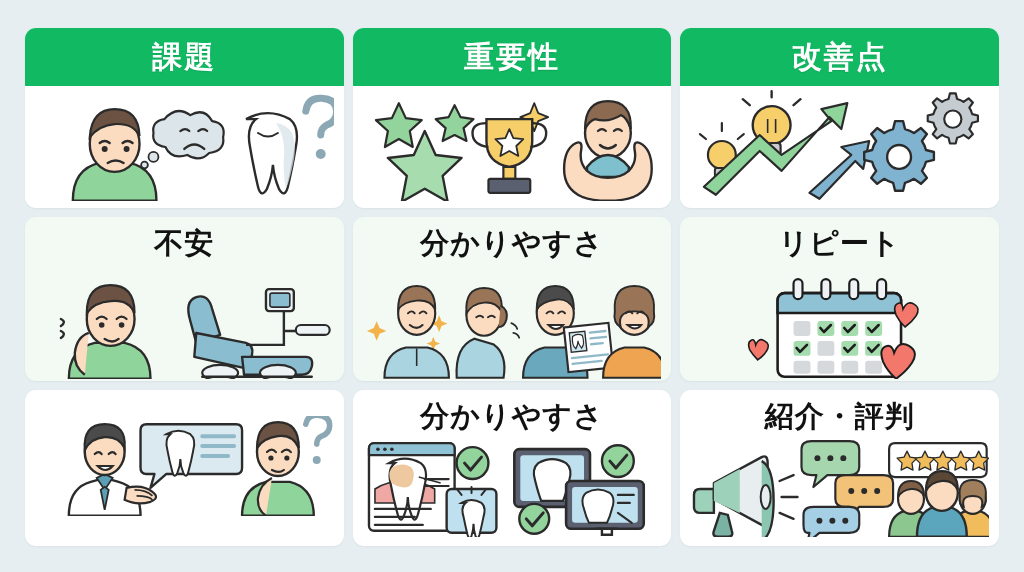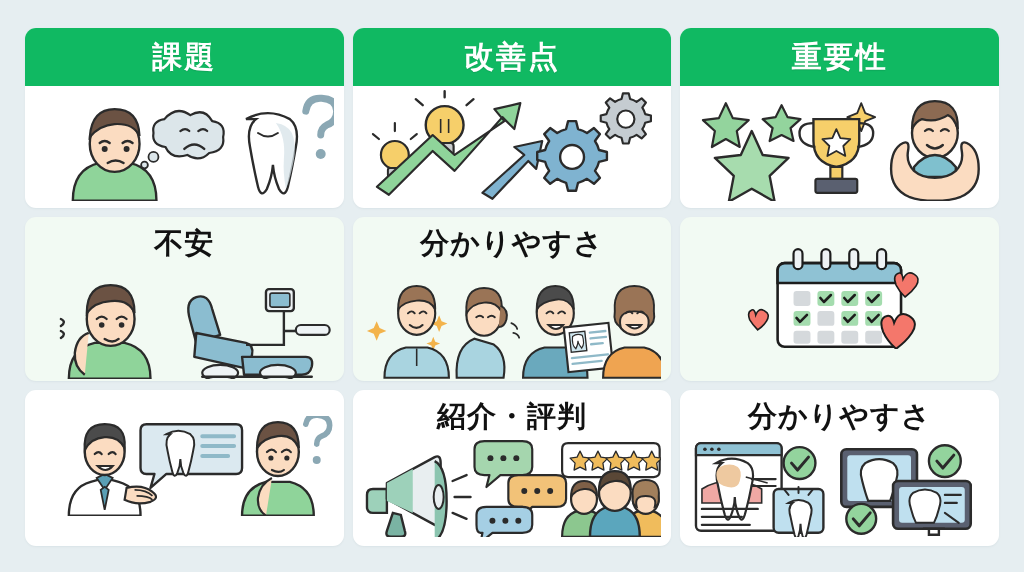--- a/index.html
+++ b/index.html
@@ -93,51 +93,20 @@
         <path d="M242 34 q12 2 16 10 q6 14 0 36 q-3 14-6 20 q-3-16-2-30 q2-22-8-36z" fill="#d7e3e8" opacity=".75"></path>
         <path d="M224 44 q10 7 20 0" stroke="#2b2b2b" stroke-width="2" fill="none" stroke-linecap="round"></path>
 
         <path d="M272 22 q2-14 16-13 q15 1 15 13 q0 10-10 14 q-6 3-6 10" fill="none" stroke="#8ba8b4" stroke-width="7" stroke-linecap="round"></path>
         <circle cx="287" cy="65" r="5" fill="#8ba8b4"></circle>
       </svg>
     </div>
   </div>
 
   <div class="cell white">
-    <div class="col-head">改善点</div>
-    <div class="art">
-      <svg width="300" height="112" viewBox="0 0 300 112">
-
-        <circle cx="32" cy="66" r="14" fill="#f6cf6a" stroke="#2b2b2b" stroke-width="2.2"></circle>
-        <rect x="25" y="79" width="14" height="9" rx="2" fill="#c9ccce" stroke="#2b2b2b" stroke-width="2"></rect>
-        <path d="M32 42 v-8 M16 50 l-6-5 M48 50 l6-5" stroke="#2b2b2b" stroke-width="2.2" stroke-linecap="round"></path>
-
-        <circle cx="82" cy="36" r="19" fill="#f6cf6a" stroke="#2b2b2b" stroke-width="2.4"></circle>
-        <rect x="73" y="54" width="18" height="12" rx="3" fill="#c9ccce" stroke="#2b2b2b" stroke-width="2.2"></rect>
-        <path d="M82 6 v-0 M82 8 v-6 M60 16 l-7-6 M104 16 l7-6" stroke="#2b2b2b" stroke-width="2.4" stroke-linecap="round"></path>
-        <path d="M78 30 v14 M86 30 v14" stroke="#2b2b2b" stroke-width="1.6"></path>
-
-        <path d="M26 106 L70 62 L92 82 L140 28 L152 40 L158 14 L132 20 L142 32 L92 66 L70 46 L14 98 z" fill="#8fd49a" stroke="#2b2b2b" stroke-width="2.2" stroke-linejoin="round"></path>
-
-        <path d="M120 104 L162 66 L152 58 L180 52 L174 80 L166 72 L130 110 z" fill="#7fb3d0" stroke="#2b2b2b" stroke-width="2.2" stroke-linejoin="round"></path>
-
-        <g transform="translate(210,68)">
-          <path d="M-4-36 h8 l2 8 a28 28 0 0 1 9 4 l7-5 6 6 -5 7 a28 28 0 0 1 4 9 l8 2 v8 l-8 2 a28 28 0 0 1-4 9 l5 7 -6 6 -7-5 a28 28 0 0 1-9 4 l-2 8 h-8 l-2-8 a28 28 0 0 1-9-4 l-7 5 -6-6 5-7 a28 28 0 0 1-4-9 l-8-2 v-8 l8-2 a28 28 0 0 1 4-9 l-5-7 6-6 7 5 a28 28 0 0 1 9-4 z" fill="#7fb3d0" stroke="#2b2b2b" stroke-width="2.4" stroke-linejoin="round"></path>
-          <circle cx="0" cy="0" r="12" fill="#ffffff" stroke="#2b2b2b" stroke-width="2.4"></circle>
-        </g>
-
-        <g transform="translate(264,30) scale(.72)">
-          <path d="M-4-36 h8 l2 8 a28 28 0 0 1 9 4 l7-5 6 6 -5 7 a28 28 0 0 1 4 9 l8 2 v8 l-8 2 a28 28 0 0 1-4 9 l5 7 -6 6 -7-5 a28 28 0 0 1-9 4 l-2 8 h-8 l-2-8 a28 28 0 0 1-9-4 l-7 5 -6-6 5-7 a28 28 0 0 1-4-9 l-8-2 v-8 l8-2 a28 28 0 0 1 4-9 l-5-7 6-6 7 5 a28 28 0 0 1 9-4 z" fill="#c5ccd1" stroke="#2b2b2b" stroke-width="3" stroke-linejoin="round"></path>
-          <circle cx="0" cy="0" r="12" fill="#ffffff" stroke="#2b2b2b" stroke-width="3"></circle>
-        </g>
-      </svg>
-    </div>
-  </div>
-
-  <div class="cell white">
     <div class="col-head">重要性</div>
     <div class="art">
       <svg width="300" height="112" viewBox="0 0 300 112">
 
         <path d="M36 14 l7 15 16 2 -12 11 3 16 -14-8 -14 8 3-16 -12-11 16-2z" fill="#93d49d" stroke="#2b2b2b" stroke-width="2.2" stroke-linejoin="round"></path>
         <path d="M92 16 l6 12 13 2 -10 9 3 13 -12-6 -12 6 3-13 -10-9 13-2z" fill="#93d49d" stroke="#2b2b2b" stroke-width="2.2" stroke-linejoin="round"></path>
         <path d="M62 42 l11 24 26 3 -19 18 5 26 -23-13 -23 13 5-26 -19-18 26-3z" fill="#a7dcae" stroke="#2b2b2b" stroke-width="2.4" stroke-linejoin="round"></path>
 
         <path d="M172 14 l4 10 10 4 -10 4 -4 10 -4-10 -10-4 10-4z" fill="#f6cf6a" stroke="#2b2b2b" stroke-width="1.8" stroke-linejoin="round"></path>
 
@@ -148,20 +117,51 @@
         <rect x="141" y="78" width="12" height="12" fill="#f6cf6a" stroke="#2b2b2b" stroke-width="2.2"></rect>
         <rect x="126" y="90" width="42" height="14" rx="2" fill="#5a6070" stroke="#2b2b2b" stroke-width="2.2"></rect>
 
         <ellipse cx="246" cy="44" rx="23" ry="25" fill="#fbdcc1" stroke="#2b2b2b" stroke-width="2.4"></ellipse>
         <path d="M223 40 q0-28 23-28 q24 0 23 28 q-4-12-10-14 q-12 8-26 4 q-6 2-10 10z" fill="#8c6a52" stroke="#2b2b2b" stroke-width="2.2"></path>
         <path d="M236 42 q4-4 8 0" stroke="#2b2b2b" stroke-width="2.2" fill="none" stroke-linecap="round"></path>
         <path d="M252 42 q4-4 8 0" stroke="#2b2b2b" stroke-width="2.2" fill="none" stroke-linecap="round"></path>
         <path d="M238 56 q8 7 16 0" stroke="#2b2b2b" stroke-width="2.4" fill="none" stroke-linecap="round"></path>
         <path d="M225 78 q10-12 21-12 q11 0 21 12 v10 h-42z" fill="#7fc0ce" stroke="#2b2b2b" stroke-width="2.4"></path>
         <path d="M214 54 q-12 6-12 26 q0 20 18 28 q10 4 26 4 q16 0 26-4 q18-8 18-28 q0-20-12-26 q-7-3-5 8 q2 12-6 20 q-8 7-21 7 q-13 0-21-7 q-8-8-6-20 q2-11-5-8z" fill="#fbdcc1" stroke="#2b2b2b" stroke-width="2.4" stroke-linejoin="round"></path>
+      </svg>
+    </div>
+  </div>
+
+  <div class="cell white">
+    <div class="col-head">改善点</div>
+    <div class="art">
+      <svg width="300" height="112" viewBox="0 0 300 112">
+
+        <circle cx="32" cy="66" r="14" fill="#f6cf6a" stroke="#2b2b2b" stroke-width="2.2"></circle>
+        <rect x="25" y="79" width="14" height="9" rx="2" fill="#c9ccce" stroke="#2b2b2b" stroke-width="2"></rect>
+        <path d="M32 42 v-8 M16 50 l-6-5 M48 50 l6-5" stroke="#2b2b2b" stroke-width="2.2" stroke-linecap="round"></path>
+
+        <circle cx="82" cy="36" r="19" fill="#f6cf6a" stroke="#2b2b2b" stroke-width="2.4"></circle>
+        <rect x="73" y="54" width="18" height="12" rx="3" fill="#c9ccce" stroke="#2b2b2b" stroke-width="2.2"></rect>
+        <path d="M82 6 v-0 M82 8 v-6 M60 16 l-7-6 M104 16 l7-6" stroke="#2b2b2b" stroke-width="2.4" stroke-linecap="round"></path>
+        <path d="M78 30 v14 M86 30 v14" stroke="#2b2b2b" stroke-width="1.6"></path>
+
+        <path d="M26 106 L70 62 L92 82 L140 28 L152 40 L158 14 L132 20 L142 32 L92 66 L70 46 L14 98 z" fill="#8fd49a" stroke="#2b2b2b" stroke-width="2.2" stroke-linejoin="round"></path>
+
+        <path d="M120 104 L162 66 L152 58 L180 52 L174 80 L166 72 L130 110 z" fill="#7fb3d0" stroke="#2b2b2b" stroke-width="2.2" stroke-linejoin="round"></path>
+
+        <g transform="translate(210,68)">
+          <path d="M-4-36 h8 l2 8 a28 28 0 0 1 9 4 l7-5 6 6 -5 7 a28 28 0 0 1 4 9 l8 2 v8 l-8 2 a28 28 0 0 1-4 9 l5 7 -6 6 -7-5 a28 28 0 0 1-9 4 l-2 8 h-8 l-2-8 a28 28 0 0 1-9-4 l-7 5 -6-6 5-7 a28 28 0 0 1-4-9 l-8-2 v-8 l8-2 a28 28 0 0 1 4-9 l-5-7 6-6 7 5 a28 28 0 0 1 9-4 z" fill="#7fb3d0" stroke="#2b2b2b" stroke-width="2.4" stroke-linejoin="round"></path>
+          <circle cx="0" cy="0" r="12" fill="#ffffff" stroke="#2b2b2b" stroke-width="2.4"></circle>
+        </g>
+
+        <g transform="translate(264,30) scale(.72)">
+          <path d="M-4-36 h8 l2 8 a28 28 0 0 1 9 4 l7-5 6 6 -5 7 a28 28 0 0 1 4 9 l8 2 v8 l-8 2 a28 28 0 0 1-4 9 l5 7 -6 6 -7-5 a28 28 0 0 1-9 4 l-2 8 h-8 l-2-8 a28 28 0 0 1-9-4 l-7 5 -6-6 5-7 a28 28 0 0 1-4-9 l-8-2 v-8 l8-2 a28 28 0 0 1 4-9 l-5-7 6-6 7 5 a28 28 0 0 1 9-4 z" fill="#c5ccd1" stroke="#2b2b2b" stroke-width="3" stroke-linejoin="round"></path>
+          <circle cx="0" cy="0" r="12" fill="#ffffff" stroke="#2b2b2b" stroke-width="3"></circle>
+        </g>
       </svg>
     </div>
   </div>
 
   <div class="cell mint">
     <div class="cell-title">不安</div>
     <div class="art">
       <svg width="300" height="104" viewBox="0 0 300 104">
 
         <path d="M34 104 q0-30 26-36 h30 q26 6 26 36 z" fill="#8fd49a" stroke="#2b2b2b" stroke-width="2.4"></path>
@@ -229,20 +229,21 @@
         <path d="M246 104 q0-26 22-31 h20 q22 5 22 31z" fill="#efa451" stroke="#2b2b2b" stroke-width="2.2"></path>
         <ellipse cx="278" cy="38" rx="19" ry="22" fill="#fbdcc1" stroke="#2b2b2b" stroke-width="2.2"></ellipse>
         <path d="M258 36 q-2-26 20-26 q22 0 20 26 q2 12-6 16 q4-16-14-16 q-18 0-14 16 q-8-4-6-16z" fill="#9a7456" stroke="#2b2b2b" stroke-width="2"></path>
         <path d="M269 38 q4-4 7 0 M281 38 q4-4 7 0" stroke="#2b2b2b" stroke-width="2" fill="none" stroke-linecap="round"></path>
         <path d="M271 50 q8 7 14 0 z" fill="#ffffff" stroke="#2b2b2b" stroke-width="2"></path>
       </svg>
     </div>
   </div>
 
   <div class="cell mint">
+    <div class="cell-title">リピート</div>
     <div class="art">
       <svg width="300" height="104" viewBox="0 0 300 104">
 
         <rect x="88" y="18" width="124" height="84" rx="7" fill="#ffffff" stroke="#1d1d1d" stroke-width="2.6"></rect>
         <path d="M88 25 a7 7 0 0 1 7-7 h110 a7 7 0 0 1 7 7 v13 h-124z" fill="#8fc2d4" stroke="#1d1d1d" stroke-width="2.6"></path>
         <rect x="104" y="4" width="9" height="20" rx="4.5" fill="#eef2f4" stroke="#1d1d1d" stroke-width="2.2"></rect>
         <rect x="132" y="4" width="9" height="20" rx="4.5" fill="#eef2f4" stroke="#1d1d1d" stroke-width="2.2"></rect>
         <rect x="160" y="4" width="9" height="20" rx="4.5" fill="#eef2f4" stroke="#1d1d1d" stroke-width="2.2"></rect>
         <rect x="188" y="4" width="9" height="20" rx="4.5" fill="#eef2f4" stroke="#1d1d1d" stroke-width="2.2"></rect>
 
@@ -295,20 +296,64 @@
         <path d="M208 100 q0-28 24-34 h24 q24 6 24 34z" fill="#8fd49a" stroke="#2b2b2b" stroke-width="2.4"></path>
         <ellipse cx="244" cy="36" rx="21" ry="24" fill="#fbdcc1" stroke="#2b2b2b" stroke-width="2.4"></ellipse>
         <path d="M223 32 q0-26 21-26 q21 0 21 26 q-6-14-21-12 q-15 2-21 12z" fill="#6b5243" stroke="#2b2b2b" stroke-width="2.2"></path>
         <path d="M233 36 q5-5 9 0 M248 36 q5-5 9 0" stroke="#2b2b2b" stroke-width="2.2" fill="none" stroke-linecap="round"></path>
         <circle cx="237" cy="42" r="2.6" fill="#2b2b2b"></circle>
         <circle cx="253" cy="42" r="2.6" fill="#2b2b2b"></circle>
         <path d="M238 54 q7 4 12 0" stroke="#2b2b2b" stroke-width="2.2" fill="none" stroke-linecap="round"></path>
         <path d="M238 62 q-12 6-14 20 q-1 12 8 18" fill="#fbdcc1" stroke="#2b2b2b" stroke-width="2.2"></path>
         <path d="M272 8 q2-10 12-9 q12 1 12 10 q0 8-8 11 q-5 2-5 8" fill="none" stroke="#8ba8b4" stroke-width="5.6" stroke-linecap="round"></path>
         <circle cx="283" cy="44" r="4" fill="#8ba8b4"></circle>
+      </svg>
+    </div>
+  </div>
+
+  <div class="cell white">
+    <div class="cell-title">分かりやすさ</div>
+    <div class="art">
+      <svg width="300" height="100" viewBox="0 0 300 100">
+
+        <rect x="6" y="6" width="86" height="88" rx="5" fill="#ffffff" stroke="#2b2b2b" stroke-width="2.4"></rect>
+        <path d="M6 11 a5 5 0 0 1 5-5 h76 a5 5 0 0 1 5 5 v7 h-86z" fill="#8fc2d4" stroke="#2b2b2b" stroke-width="2.2"></path>
+        <circle cx="15" cy="12" r="1.8" fill="#2b2b2b"></circle>
+          <circle cx="22" cy="12" r="1.8" fill="#2b2b2b"></circle>
+          <circle cx="29" cy="12" r="1.8" fill="#2b2b2b"></circle>
+        <path d="M12 52 q12-8 30-8 q18 0 30 8 v14 h-60z" fill="#f0a8a4" stroke="#2b2b2b" stroke-width="1.6"></path>
+        <path d="M26 26 q16-9 32 0 q8 6 4 22 q-3 16-7 30 q-3 9-6 1 q-4-10-4-19 q0 9-4 19 q-3 8-6-1 q-4-14-7-30 q-4-16 4-22z" fill="#ffffff" stroke="#2b2b2b" stroke-width="2.2"></path>
+        <path d="M30 30 q10-5 18 0 q5 4 2 14 q-2 8-12 6 q-10-2-11-8 q-2-8 3-12z" fill="#eec9a0"></path>
+        <path d="M56 40 l22 6" stroke="#2b2b2b" stroke-width="1.6"></path>
+        <path d="M62 42 h24 M62 49 h24" stroke="#2b2b2b" stroke-width="2.2" stroke-linecap="round"></path>
+        <path d="M12 72 h56 M12 80 h40 M12 88 h48" stroke="#2b2b2b" stroke-width="2.4" stroke-linecap="round"></path>
+
+        <rect x="84" y="52" width="50" height="44" rx="5" fill="#bfe0ef" stroke="#2b2b2b" stroke-width="2.4"></rect>
+        <path d="M99 66 q10-6 20 0 q5 4 2 14 q-2 10-4 18 q-2 6-4 1 q-2-6-2-12 q0 6-2 12 q-2 5-4-1 q-2-8-4-18 q-3-10 2-14z" fill="#ffffff" stroke="#2b2b2b" stroke-width="2"></path>
+        <path d="M109 56 v-6 M99 58 l-4-5 M119 58 l4-5" stroke="#2b2b2b" stroke-width="2" stroke-linecap="round"></path>
+
+        <circle cx="110" cy="26" r="16" fill="#93d49d" stroke="#2b2b2b" stroke-width="2.4"></circle>
+        <path d="M102 26 l6 7 11-13" fill="none" stroke="#2b2b2b" stroke-width="3" stroke-linecap="round" stroke-linejoin="round"></path>
+
+        <rect x="152" y="12" width="76" height="58" rx="5" fill="#5a6070" stroke="#2b2b2b" stroke-width="2.6"></rect>
+        <rect x="158" y="18" width="64" height="46" rx="3" fill="#bfe0ef"></rect>
+        <path d="M176 26 q14-8 28 0 q7 6 3 18 q-3 12-6 20 h-22 q-3-8-6-20 q-4-12 3-18z" fill="#ffffff" stroke="#2b2b2b" stroke-width="2.2"></path>
+
+        <rect x="204" y="44" width="78" height="48" rx="5" fill="#5a6070" stroke="#2b2b2b" stroke-width="2.6"></rect>
+        <rect x="210" y="50" width="66" height="36" rx="3" fill="#bfe0ef"></rect>
+        <path d="M224 56 q12-7 24 0 q6 5 2 16 q-2 8-5 14 h-18 q-3-6-5-14 q-4-11 2-16z" fill="#ffffff" stroke="#2b2b2b" stroke-width="2"></path>
+        <path d="M256 58 h16 M256 66 h12" stroke="#2b2b2b" stroke-width="2.2" stroke-linecap="round"></path>
+        <path d="M256 76 l14 10" stroke="#2b2b2b" stroke-width="2" stroke-linecap="round"></path>
+        <path d="M234 92 h22 M240 92 v6 h10 v-6" fill="none" stroke="#2b2b2b" stroke-width="2.4"></path>
+
+        <circle cx="256" cy="24" r="16" fill="#93d49d" stroke="#2b2b2b" stroke-width="2.4"></circle>
+        <path d="M248 24 l6 7 11-13" fill="none" stroke="#2b2b2b" stroke-width="3" stroke-linecap="round" stroke-linejoin="round"></path>
+
+        <circle cx="172" cy="82" r="15" fill="#93d49d" stroke="#2b2b2b" stroke-width="2.4"></circle>
+        <path d="M164 82 l6 7 11-13" fill="none" stroke="#2b2b2b" stroke-width="3" stroke-linecap="round" stroke-linejoin="round"></path>
       </svg>
     </div>
   </div>
 
   <div class="cell white">
     <div class="cell-title">紹介・評判</div>
     <div class="art">
       <svg width="300" height="100" viewBox="0 0 300 100">
 
         <path d="M10 52 h14 v24 h-14 q-6 0-6-6 v-12 q0-6 6-6z" fill="#9dd1ba" stroke="#2b2b2b" stroke-width="2.4"></path>
@@ -347,57 +392,13 @@
         <path d="M262 100 q0-22 16-26 h12 q16 4 16 26z" fill="#f0bc5c" stroke="#2b2b2b" stroke-width="2.2"></path>
         <ellipse cx="284" cy="62" rx="13" ry="15" fill="#fbdcc1" stroke="#2b2b2b" stroke-width="2.2"></ellipse>
         <path d="M271 60 q-2-17 13-17 q15 0 13 17 q1 8-4 10 q3-11-9-11 q-12 0-9 11 q-5-2-4-10z" fill="#a17f5c" stroke="#2b2b2b" stroke-width="2"></path>
         <path d="M228 100 q0-26 18-30 h14 q18 4 18 30z" fill="#5ba6bd" stroke="#2b2b2b" stroke-width="2.4"></path>
         <ellipse cx="253" cy="56" rx="16" ry="18" fill="#fbdcc1" stroke="#2b2b2b" stroke-width="2.4"></ellipse>
         <path d="M237 54 q0-20 16-20 q16 0 16 19 q-5-10-16-9 q-11 1-16 10z" fill="#5a4736" stroke="#2b2b2b" stroke-width="2.2"></path>
       </svg>
     </div>
   </div>
 
-  <div class="cell white">
-    <div class="cell-title">分かりやすさ</div>
-    <div class="art">
-      <svg width="300" height="100" viewBox="0 0 300 100">
-
-        <rect x="6" y="6" width="86" height="88" rx="5" fill="#ffffff" stroke="#2b2b2b" stroke-width="2.4"></rect>
-        <path d="M6 11 a5 5 0 0 1 5-5 h76 a5 5 0 0 1 5 5 v7 h-86z" fill="#8fc2d4" stroke="#2b2b2b" stroke-width="2.2"></path>
-        <circle cx="15" cy="12" r="1.8" fill="#2b2b2b"></circle>
-          <circle cx="22" cy="12" r="1.8" fill="#2b2b2b"></circle>
-          <circle cx="29" cy="12" r="1.8" fill="#2b2b2b"></circle>
-        <path d="M12 52 q12-8 30-8 q18 0 30 8 v14 h-60z" fill="#f0a8a4" stroke="#2b2b2b" stroke-width="1.6"></path>
-        <path d="M26 26 q16-9 32 0 q8 6 4 22 q-3 16-7 30 q-3 9-6 1 q-4-10-4-19 q0 9-4 19 q-3 8-6-1 q-4-14-7-30 q-4-16 4-22z" fill="#ffffff" stroke="#2b2b2b" stroke-width="2.2"></path>
-        <path d="M30 30 q10-5 18 0 q5 4 2 14 q-2 8-12 6 q-10-2-11-8 q-2-8 3-12z" fill="#eec9a0"></path>
-        <path d="M56 40 l22 6" stroke="#2b2b2b" stroke-width="1.6"></path>
-        <path d="M62 42 h24 M62 49 h24" stroke="#2b2b2b" stroke-width="2.2" stroke-linecap="round"></path>
-        <path d="M12 72 h56 M12 80 h40 M12 88 h48" stroke="#2b2b2b" stroke-width="2.4" stroke-linecap="round"></path>
-
-        <rect x="84" y="52" width="50" height="44" rx="5" fill="#bfe0ef" stroke="#2b2b2b" stroke-width="2.4"></rect>
-        <path d="M99 66 q10-6 20 0 q5 4 2 14 q-2 10-4 18 q-2 6-4 1 q-2-6-2-12 q0 6-2 12 q-2 5-4-1 q-2-8-4-18 q-3-10 2-14z" fill="#ffffff" stroke="#2b2b2b" stroke-width="2"></path>
-        <path d="M109 56 v-6 M99 58 l-4-5 M119 58 l4-5" stroke="#2b2b2b" stroke-width="2" stroke-linecap="round"></path>
-
-        <circle cx="110" cy="26" r="16" fill="#93d49d" stroke="#2b2b2b" stroke-width="2.4"></circle>
-        <path d="M102 26 l6 7 11-13" fill="none" stroke="#2b2b2b" stroke-width="3" stroke-linecap="round" stroke-linejoin="round"></path>
-
-        <rect x="152" y="12" width="76" height="58" rx="5" fill="#5a6070" stroke="#2b2b2b" stroke-width="2.6"></rect>
-        <rect x="158" y="18" width="64" height="46" rx="3" fill="#bfe0ef"></rect>
-        <path d="M176 26 q14-8 28 0 q7 6 3 18 q-3 12-6 20 h-22 q-3-8-6-20 q-4-12 3-18z" fill="#ffffff" stroke="#2b2b2b" stroke-width="2.2"></path>
-
-        <rect x="204" y="44" width="78" height="48" rx="5" fill="#5a6070" stroke="#2b2b2b" stroke-width="2.6"></rect>
-        <rect x="210" y="50" width="66" height="36" rx="3" fill="#bfe0ef"></rect>
-        <path d="M224 56 q12-7 24 0 q6 5 2 16 q-2 8-5 14 h-18 q-3-6-5-14 q-4-11 2-16z" fill="#ffffff" stroke="#2b2b2b" stroke-width="2"></path>
-        <path d="M256 58 h16 M256 66 h12" stroke="#2b2b2b" stroke-width="2.2" stroke-linecap="round"></path>
-        <path d="M256 76 l14 10" stroke="#2b2b2b" stroke-width="2" stroke-linecap="round"></path>
-        <path d="M234 92 h22 M240 92 v6 h10 v-6" fill="none" stroke="#2b2b2b" stroke-width="2.4"></path>
-
-        <circle cx="256" cy="24" r="16" fill="#93d49d" stroke="#2b2b2b" stroke-width="2.4"></circle>
-        <path d="M248 24 l6 7 11-13" fill="none" stroke="#2b2b2b" stroke-width="3" stroke-linecap="round" stroke-linejoin="round"></path>
-
-        <circle cx="172" cy="82" r="15" fill="#93d49d" stroke="#2b2b2b" stroke-width="2.4"></circle>
-        <path d="M164 82 l6 7 11-13" fill="none" stroke="#2b2b2b" stroke-width="3" stroke-linecap="round" stroke-linejoin="round"></path>
-      </svg>
-    </div>
-  </div>
-
 </div>
 
 </body></html>

